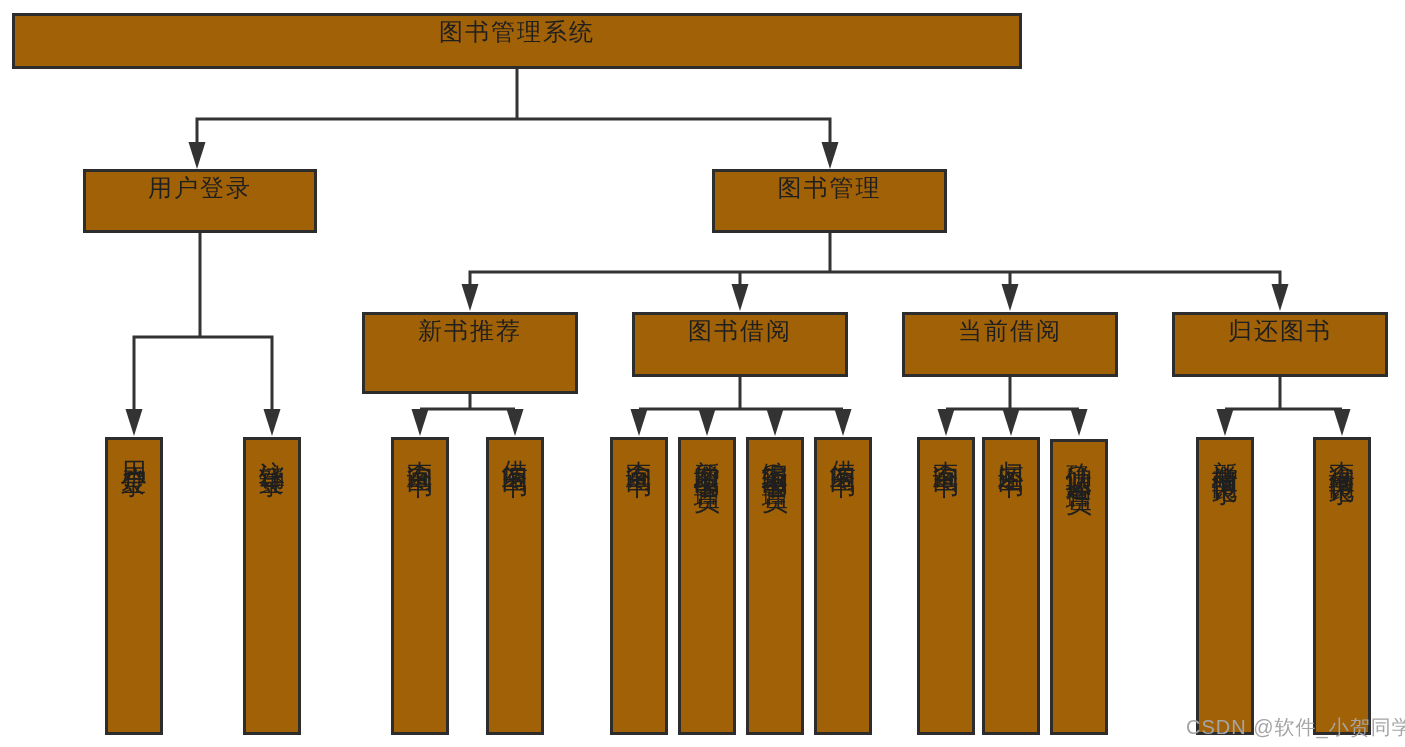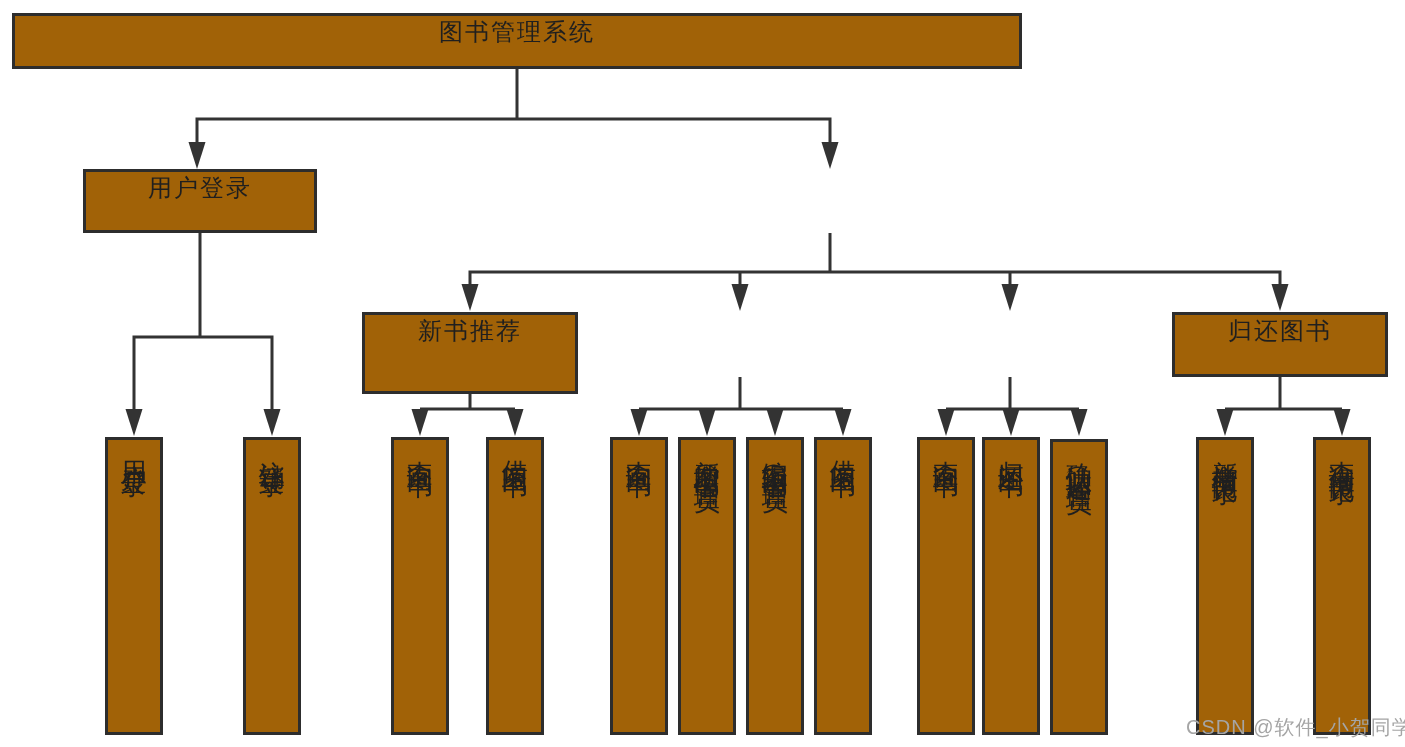--- a/index.html
+++ b/index.html
@@ -91,23 +91,32 @@
     </g>
   </svg>
 
   <div class="node hnode" style="left:12px;top:13px;width:1010px;height:56px">
     <span>图书管理系统</span>
   </div>
 
   <div class="node hnode" style="left:83px;top:169px;width:234px;height:64px">
     <span>用户登录</span>
   </div>
+  <div class="node hnode" style="left:712px;top:169px;width:235px;height:64px">
+    <span>图书管理</span>
+  </div>
 
   <div class="node hnode" style="left:362px;top:312px;width:216px;height:82px">
     <span>新书推荐</span>
+  </div>
+  <div class="node hnode" style="left:632px;top:312px;width:216px;height:65px">
+    <span>图书借阅</span>
+  </div>
+  <div class="node hnode" style="left:902px;top:312px;width:216px;height:65px">
+    <span>当前借阅</span>
   </div>
   <div class="node hnode" style="left:1172px;top:312px;width:216px;height:65px">
     <span>归还图书</span>
   </div>
 
   <div class="node leaf" style="left:105px;top:437px;width:58px;height:298px">
     <span class="vtext">用户登录</span>
   </div>
   <div class="node leaf" style="left:243px;top:437px;width:58px;height:298px">
     <span class="vtext">注销登录</span>

